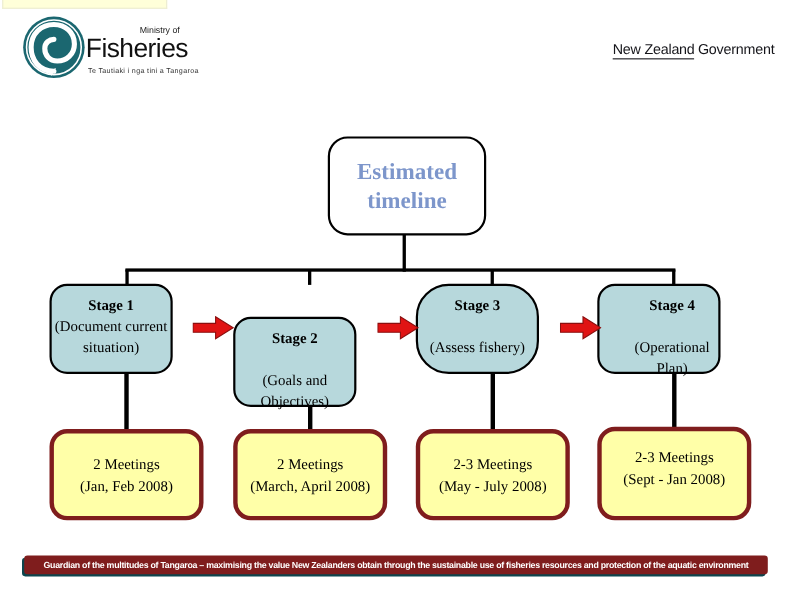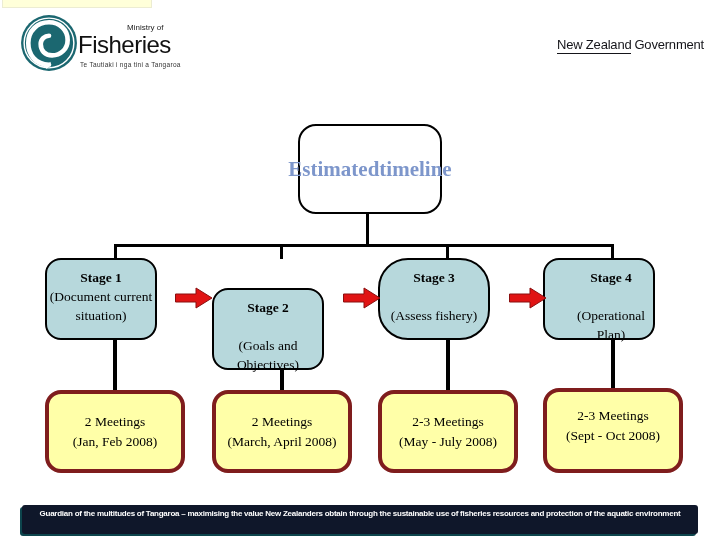--- a/index.html
+++ b/index.html
@@ -20,21 +20,21 @@
 
   
   .nzgovt{position:absolute;right:16px;top:37px;font-size:13px;color:#15151a;
           letter-spacing:-0.2px;white-space:nowrap;}
   .nzgovt .u{border-bottom:1.5px solid #15151a;padding-bottom:1px;}
   .nzgovt .g{margin-left:3px;}
 
   
   .title-box{position:absolute;left:298px;top:124px;width:140px;height:86px;
              background:#fff;border:2px solid #000;border-radius:18px;
-             display:flex;align-items:center;justify-content:center;
+             display:flex;flex-direction:column;align-items:center;justify-content:center;
              font-family:"Liberation Serif",serif;font-weight:bold;font-size:21px;
              color:#7d96cb;line-height:26px;z-index:3;}
 
   
   .conn{position:absolute;background:#000;}
   .v-title{left:366px;top:209px;width:3px;height:38px;}
   .h-main{left:114px;top:244px;width:500px;height:3px;}
   .stub{top:245px;width:3px;height:14px;}
   .stub1{left:114px;} .stub2{left:280px;} .stub3{left:446px;} .stub4{left:611px;}
   .drop{width:4px;top:338px;height:54px;}
@@ -58,22 +58,22 @@
   
   .meet-box{position:absolute;top:390px;width:140px;height:83px;
             background:#ffffa8;border:4px solid #7f1d1d;border-radius:16px;
             box-sizing:border-box;display:flex;flex-direction:column;align-items:center;
             justify-content:center;font-family:"Liberation Serif",serif;font-size:13.5px;
             color:#000;text-align:center;line-height:20px;z-index:2;}
   .mb1{left:45px;} .mb2{left:212px;} .mb3{left:378px;}
   .mb4{left:543px;top:388px;height:85px;justify-content:flex-start;padding-top:14px;}
 
   
-  .footer{position:absolute;left:22px;top:505px;width:676px;height:29px;
-          background:#0f172a;border-radius:3px;box-shadow:-2px 2px 0 #0d454d;
+  .footer{position:absolute;left:22px;top:505px;width:676px;height:17px;
+          background:#7f1d1d;border-radius:3px;box-shadow:-2px 2px 0 #0d454d;
           color:#fff;font-size:8px;font-weight:bold;letter-spacing:-0.25px;
           line-height:17px;text-align:center;white-space:nowrap;}
 </style>
 </head>
 <body>
 
 <div class="slide">
 
   <div class="top-strip"></div>
 
@@ -142,18 +142,18 @@
   <div class="meet-box mb2">
     <div>2 Meetings</div>
     <div>(March, April 2008)</div>
   </div>
   <div class="meet-box mb3">
     <div>2-3 Meetings</div>
     <div>(May - July 2008)</div>
   </div>
   <div class="meet-box mb4">
     <div>2-3 Meetings</div>
-    <div>(Sept - Oct 2008)</div>
+    <div>(Sept - Jan 2008)</div>
   </div>
 
   <div class="footer">Guardian of the multitudes of Tangaroa – maximising the value New Zealanders obtain through the sustainable use of fisheries resources and protection of the aquatic environment</div>
 
 </div>
 
 </body></html>

